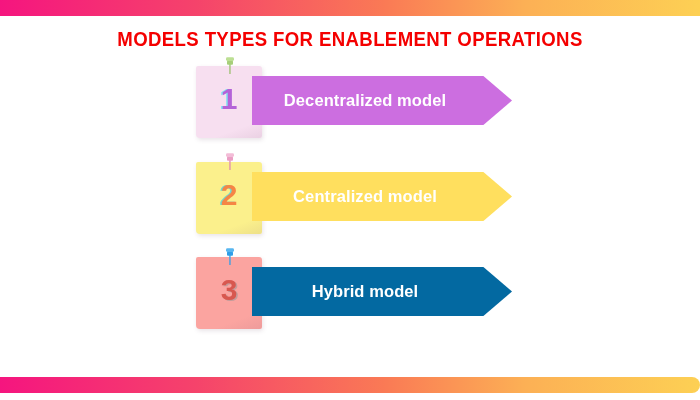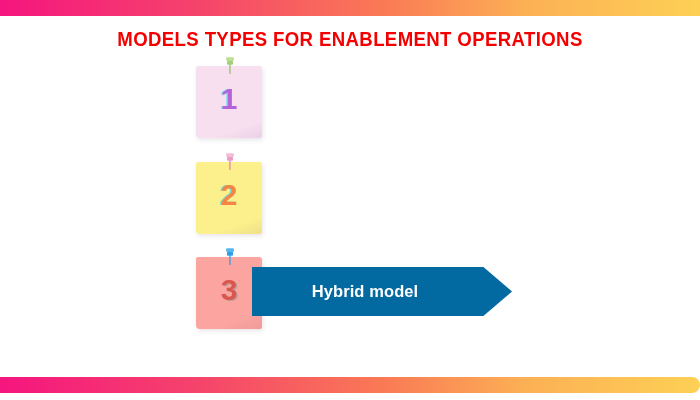--- a/index.html
+++ b/index.html
@@ -148,33 +148,39 @@
     <div class="note-fold"></div>
     <div class="note-number num-1">1</div>
   </div>
   <div class="pin">
     <svg width="14" height="20" viewBox="0 0 14 20">
       <rect x="6.3" y="9" width="1.3" height="10" fill="#9bbf6e"></rect>
       <rect x="4" y="5.5" width="6" height="4.2" rx="1" fill="#a7cf7a"></rect>
       <rect x="3" y="2.2" width="8" height="3.8" rx="1.4" fill="#bcdf93"></rect>
     </svg>
   </div>
+  <div class="banner banner-1">
+    <span class="banner-label">Decentralized model</span>
+  </div>
 </div>
 
 <div class="row row-2">
   <div class="note note-2">
     <div class="note-fold"></div>
     <div class="note-number num-2">2</div>
   </div>
   <div class="pin">
     <svg width="14" height="20" viewBox="0 0 14 20">
       <rect x="6.3" y="9" width="1.3" height="10" fill="#e08ab0"></rect>
       <rect x="4" y="5.5" width="6" height="4.2" rx="1" fill="#eb9ec4"></rect>
       <rect x="3" y="2.2" width="8" height="3.8" rx="1.4" fill="#f3bcd7"></rect>
     </svg>
+  </div>
+  <div class="banner banner-2">
+    <span class="banner-label">Centralized model</span>
   </div>
 </div>
 
 <div class="row row-3">
   <div class="note note-3">
     <div class="note-fold"></div>
     <div class="note-number num-3">3</div>
   </div>
   <div class="pin">
     <svg width="14" height="20" viewBox="0 0 14 20">

